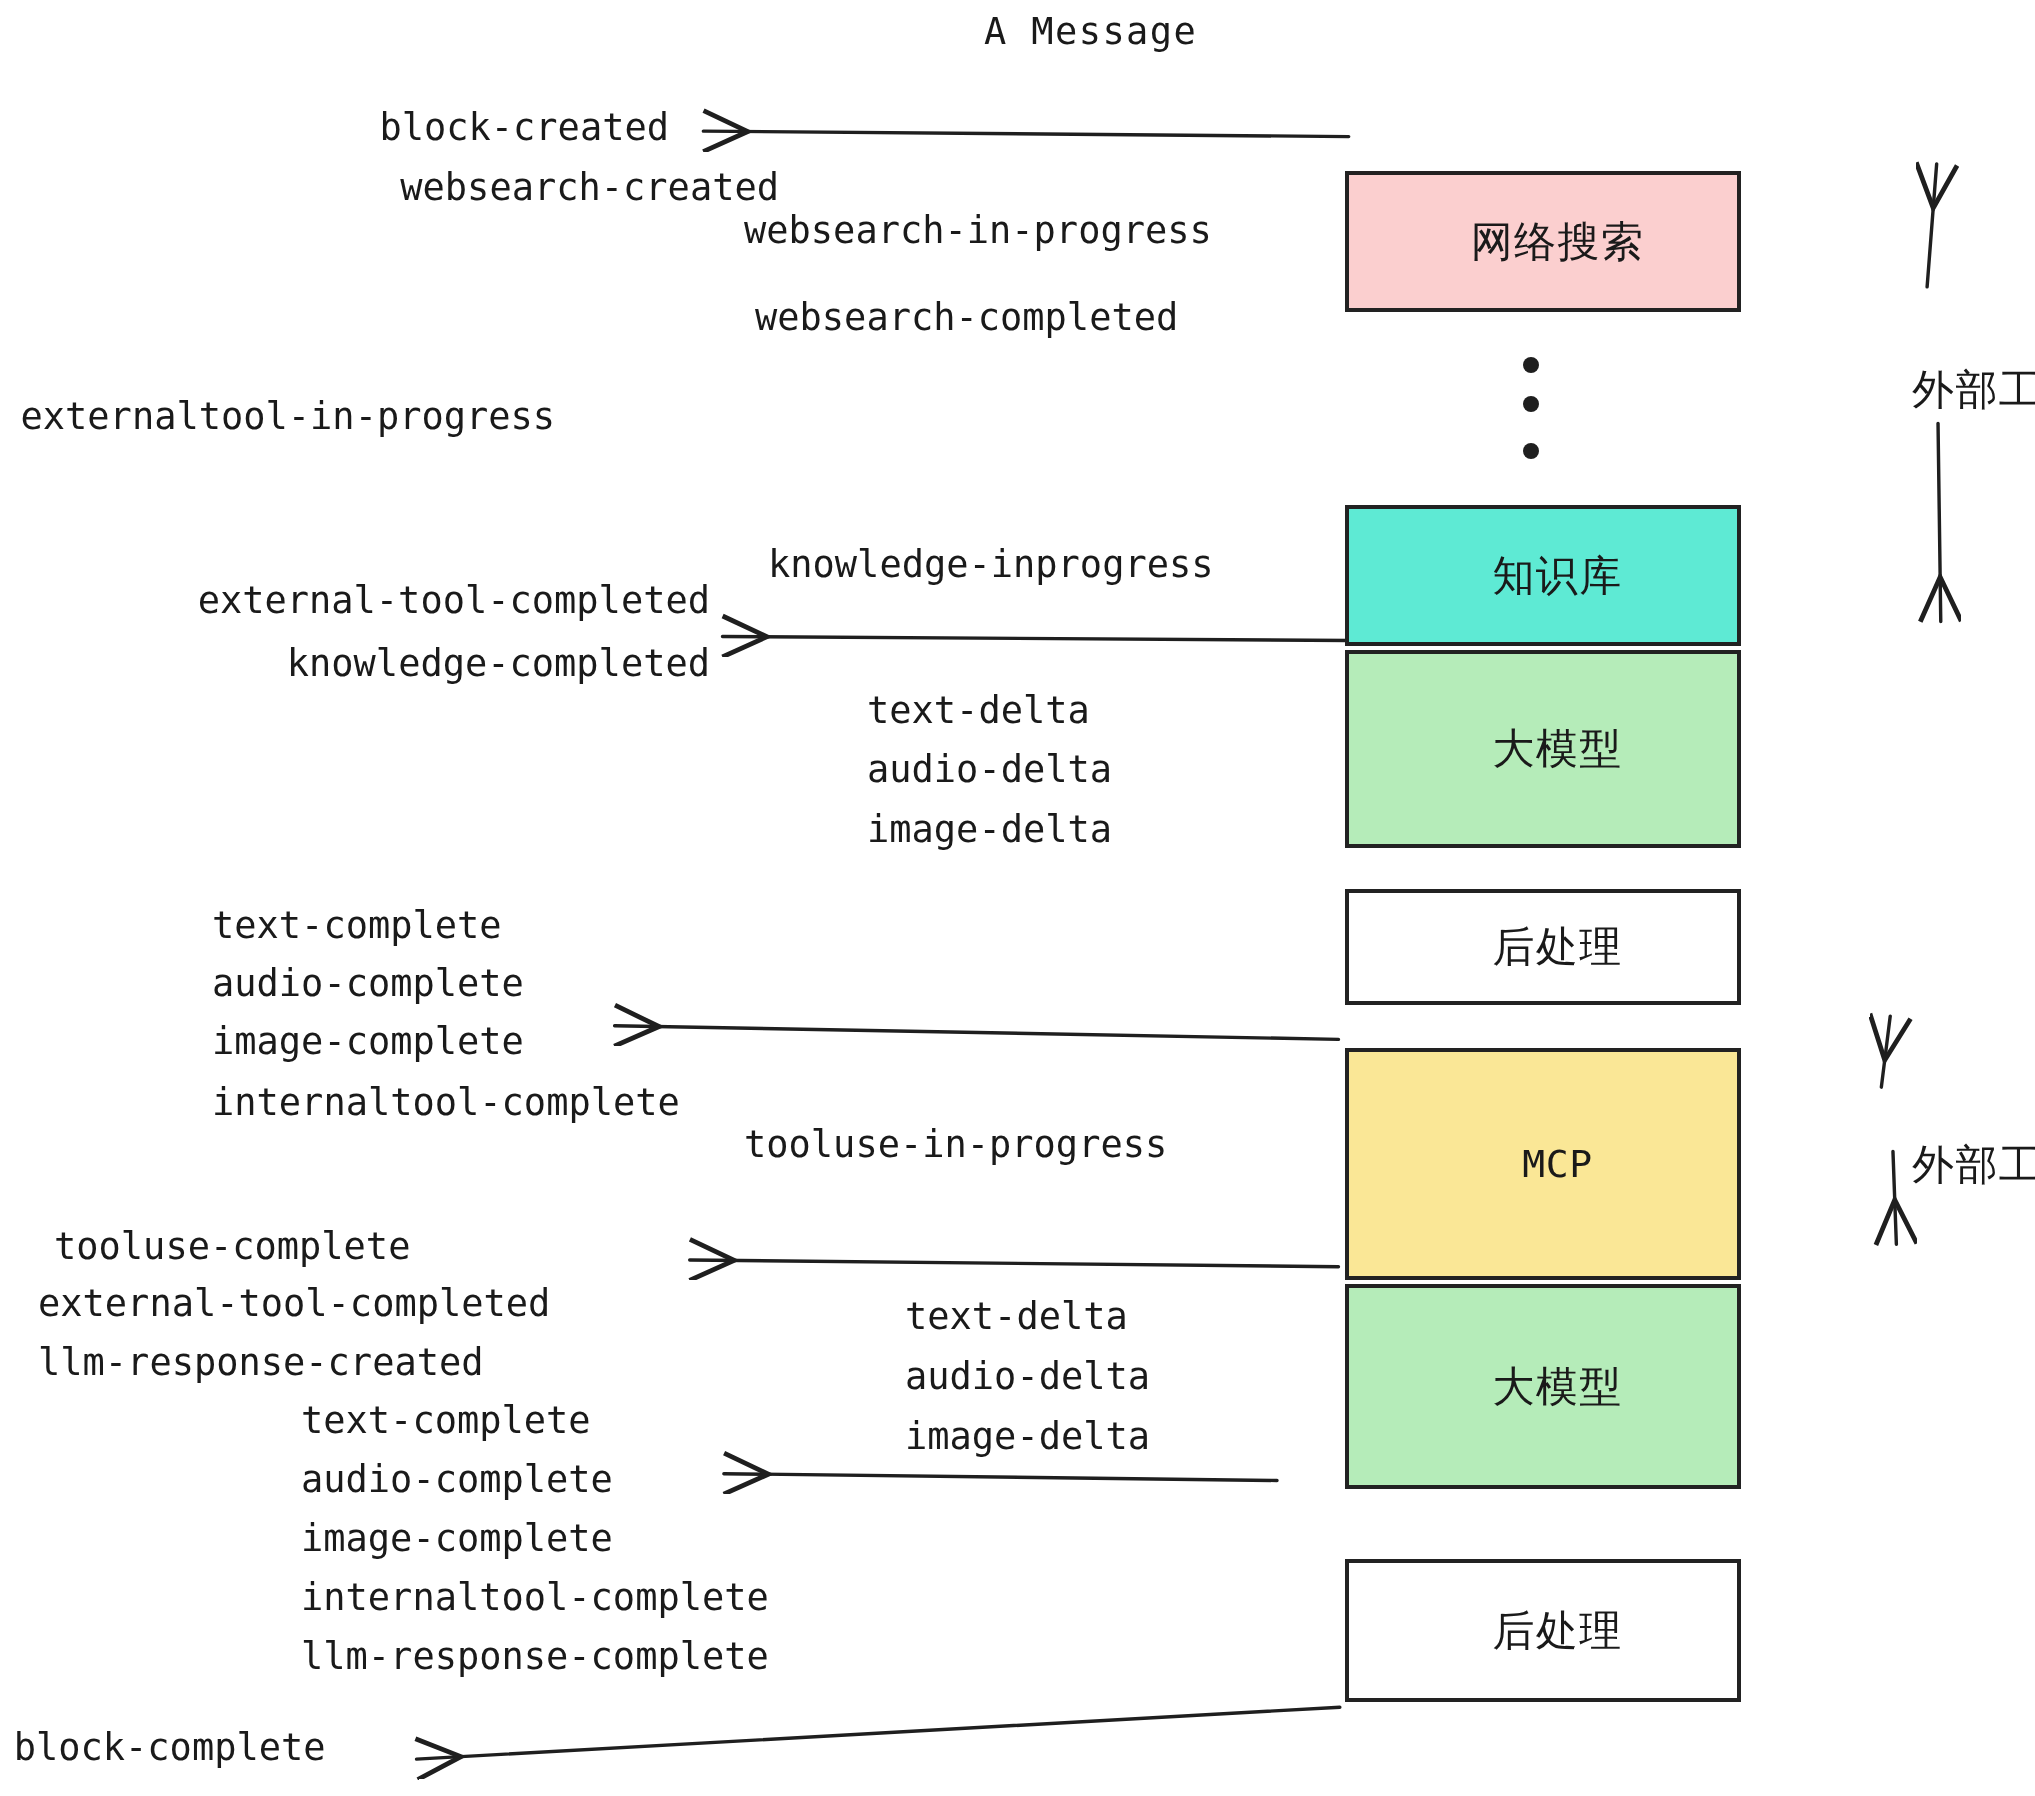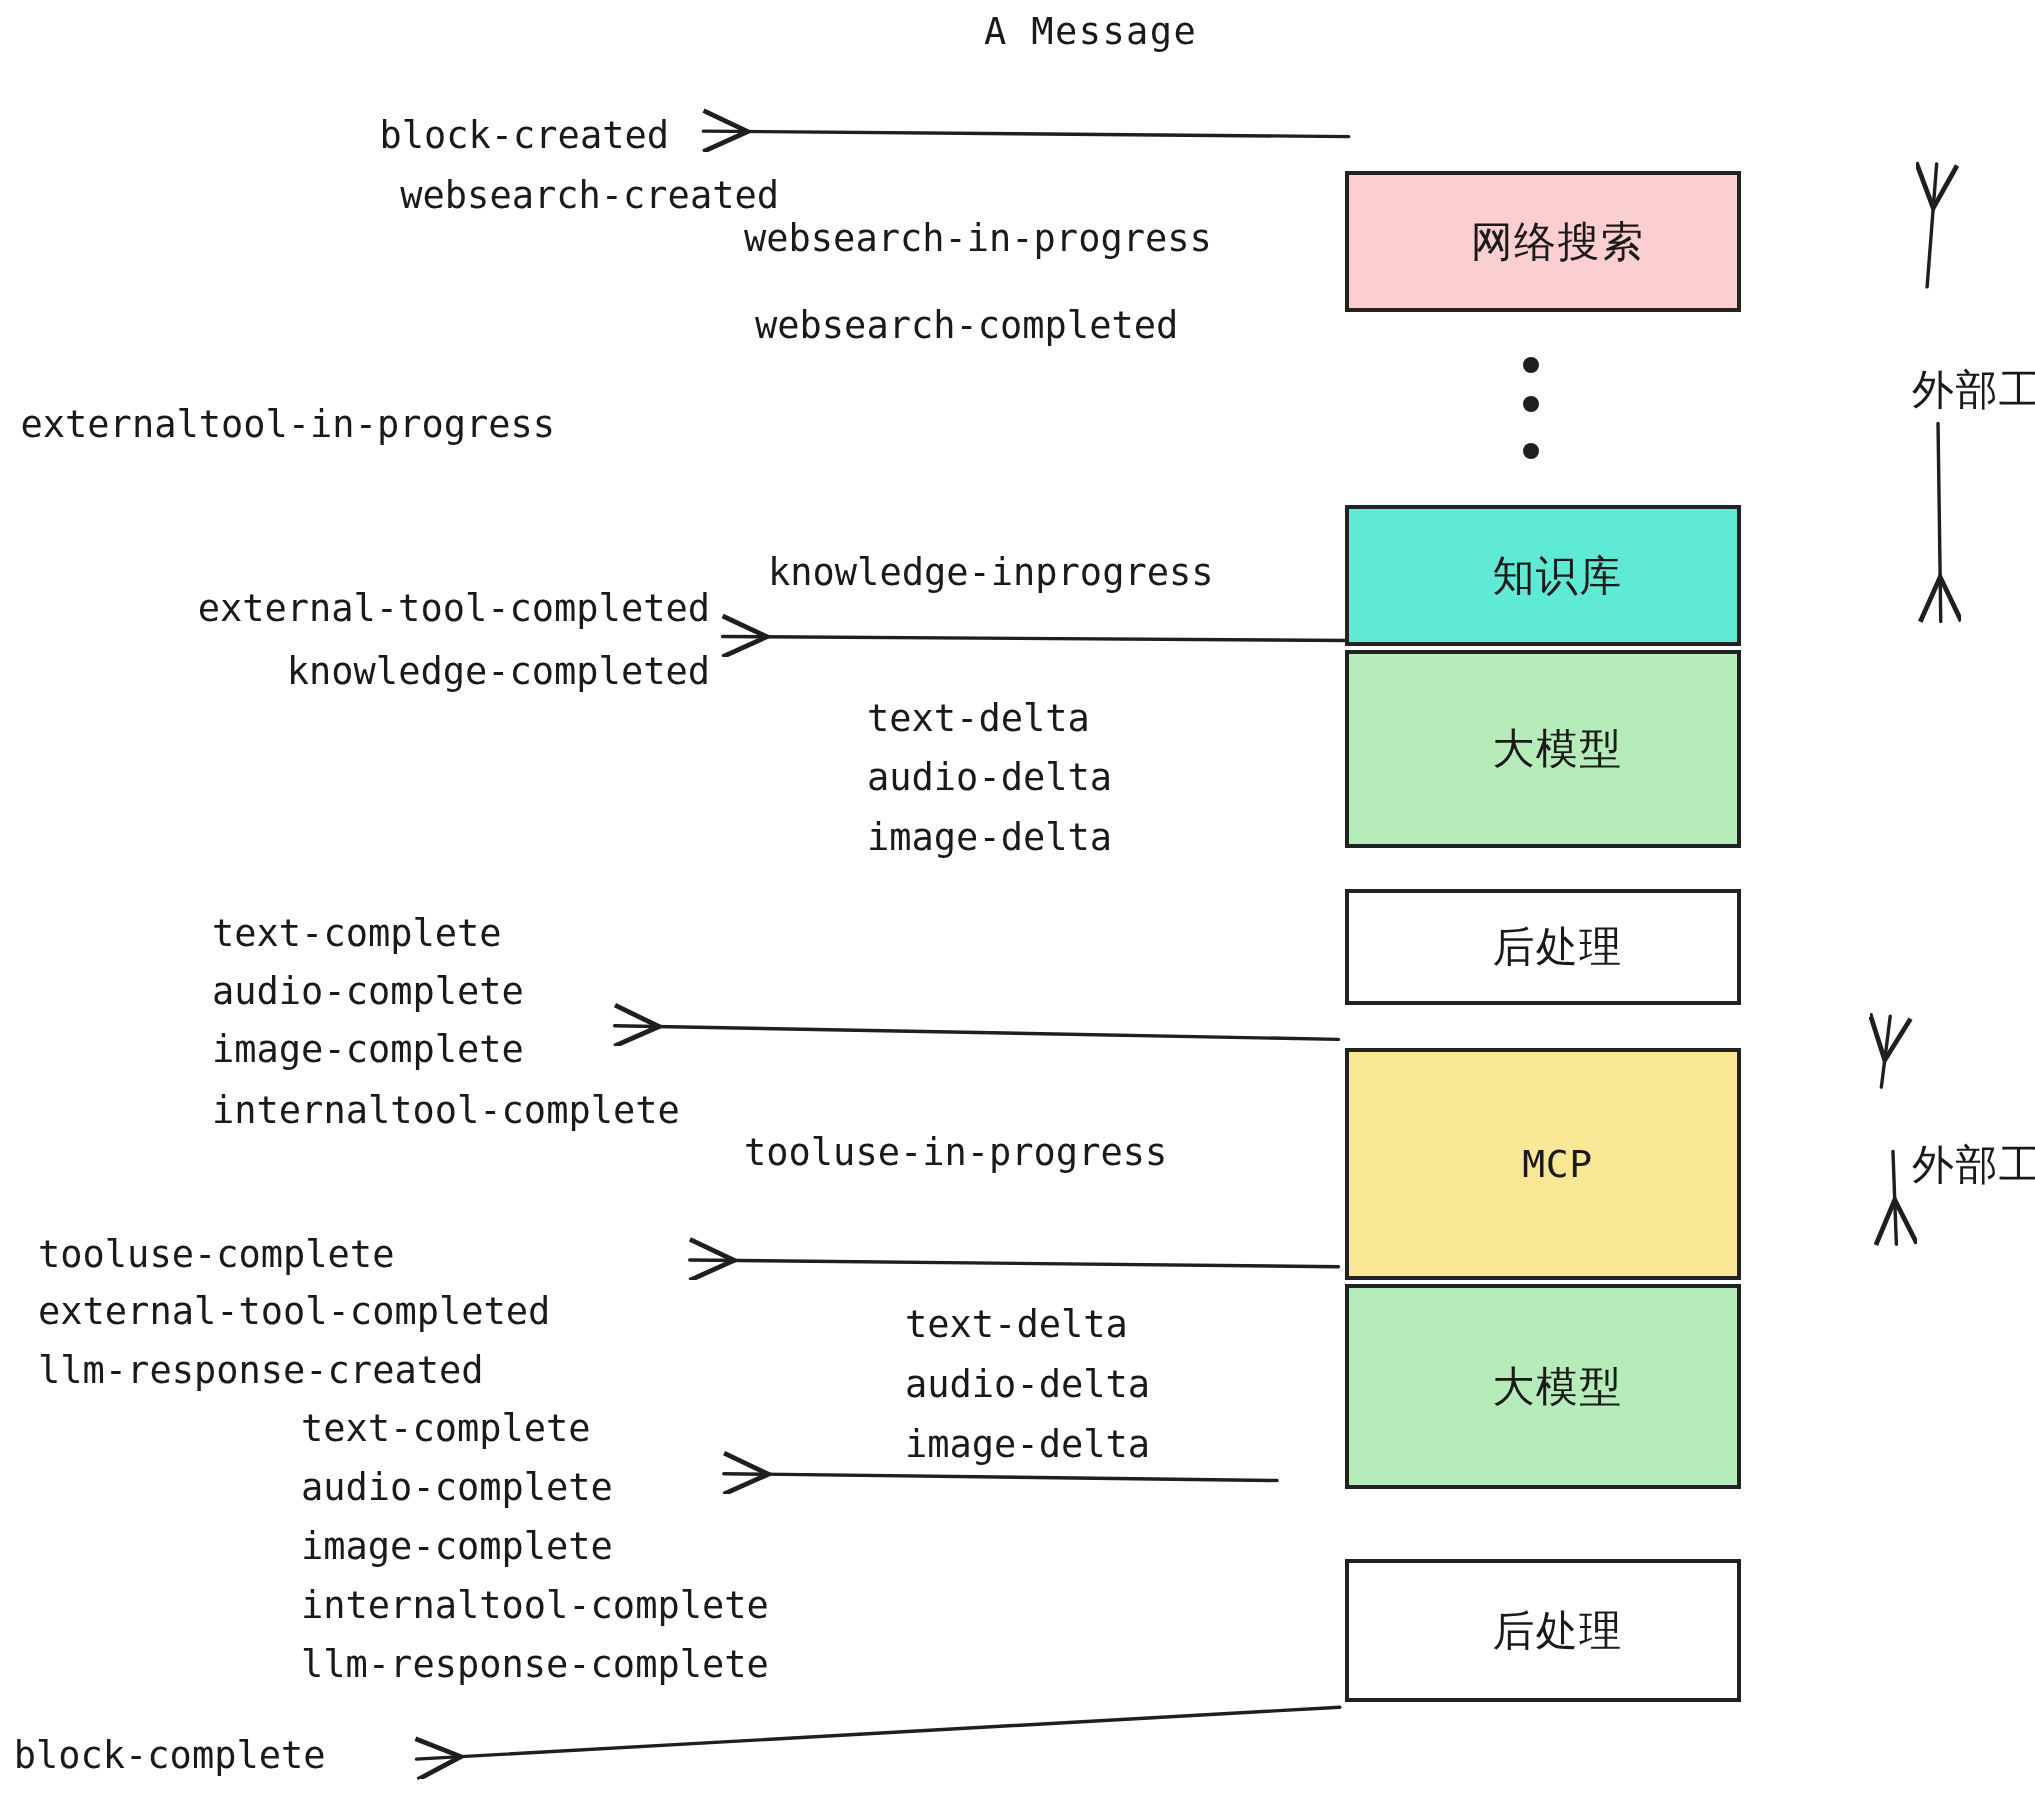--- a/index.html
+++ b/index.html
@@ -30,21 +30,20 @@
     letter-spacing: 1.4px;
     white-space: nowrap;
   }
   .evt {
     position: absolute;
     font-family: "DejaVu Sans Mono", monospace;
     font-size: 37px;
     color: #1a1a1a;
     white-space: nowrap;
     line-height: 1;
-    margin-top: 8px;
   }
   .evt.r { transform: translateX(-100%); }
   .box {
     position: absolute;
     border: 4.1px solid #222222;
     box-sizing: border-box;
     display: flex;
     align-items: center;
     justify-content: center;
     padding-left: 29px;
@@ -137,21 +136,21 @@
   <div id="events-layer">
       <div class="evt r" style="left: 669px; top: 109px;">block-created</div>
       <div class="evt r" style="left: 779px; top: 169px;">websearch-created</div>
       <div class="evt" style="left: 20.5px; top: 398px;">externaltool-in-progress</div>
       <div class="evt r" style="left: 710px; top: 582px;">external-tool-completed</div>
       <div class="evt r" style="left: 710px; top: 645px;">knowledge-completed</div>
       <div class="evt" style="left: 212px; top: 907px;">text-complete</div>
       <div class="evt" style="left: 212px; top: 965px;">audio-complete</div>
       <div class="evt" style="left: 212px; top: 1023px;">image-complete</div>
       <div class="evt" style="left: 212px; top: 1084px;">internaltool-complete</div>
-      <div class="evt" style="left: 38px; top: 1228px;">tooluse-complete</div>
+      <div class="evt" style="left: 54px; top: 1228px;">tooluse-complete</div>
       <div class="evt" style="left: 38px; top: 1285px;">external-tool-completed</div>
       <div class="evt" style="left: 38px; top: 1344px;">llm-response-created</div>
       <div class="evt" style="left: 301px; top: 1402px;">text-complete</div>
       <div class="evt" style="left: 301px; top: 1461px;">audio-complete</div>
       <div class="evt" style="left: 301px; top: 1520px;">image-complete</div>
       <div class="evt" style="left: 301px; top: 1579px;">internaltool-complete</div>
       <div class="evt" style="left: 301px; top: 1638px;">llm-response-complete</div>
       <div class="evt" style="left: 13.7px; top: 1729px;">block-complete</div>
       <div class="evt" style="left: 744px; top: 212px;">websearch-in-progress</div>
       <div class="evt" style="left: 755px; top: 299px;">websearch-completed</div>

